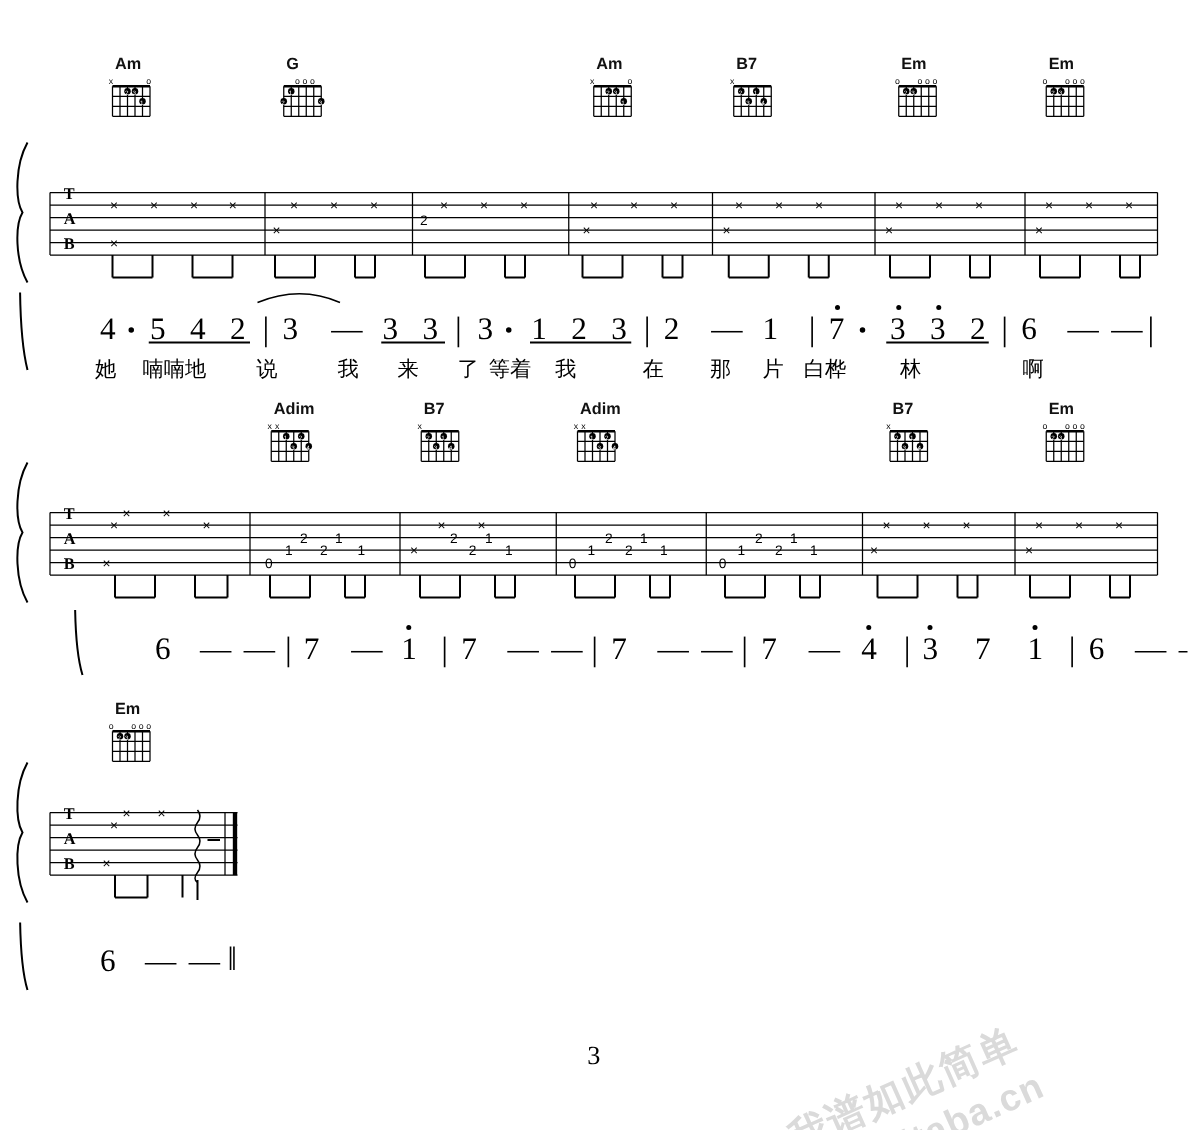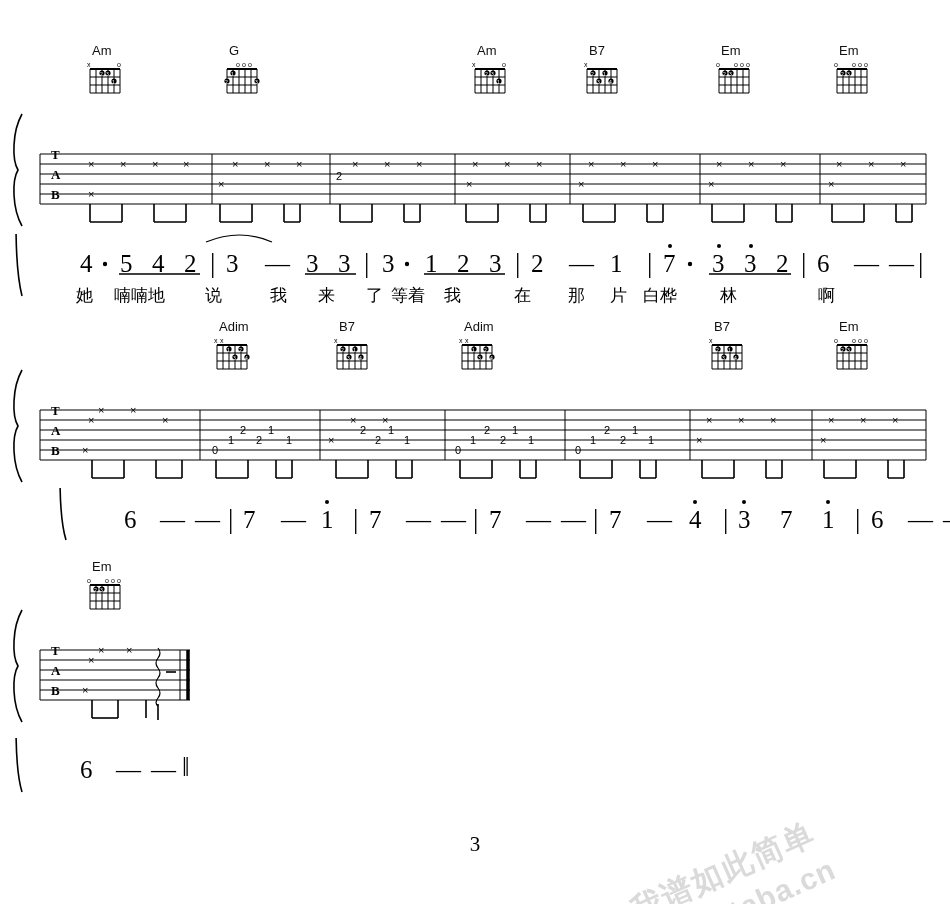--- a/index.html
+++ b/index.html
@@ -69,21 +69,21 @@
     height: 52px;
   }
   .chord {
     position: absolute;
     width: 54px;
     text-align: left;
   }
   .chord-name {
     font-family: "Liberation Sans", sans-serif;
     font-size: 13px;
-    font-weight: normal;
+    font-weight: bold;
     color: #111;
     margin-left: 14px;
     line-height: 14px;
     white-space: nowrap;
   }
   .chord-diagram {
     margin-top: 1px;
   }
 
   .staff-wrap {

